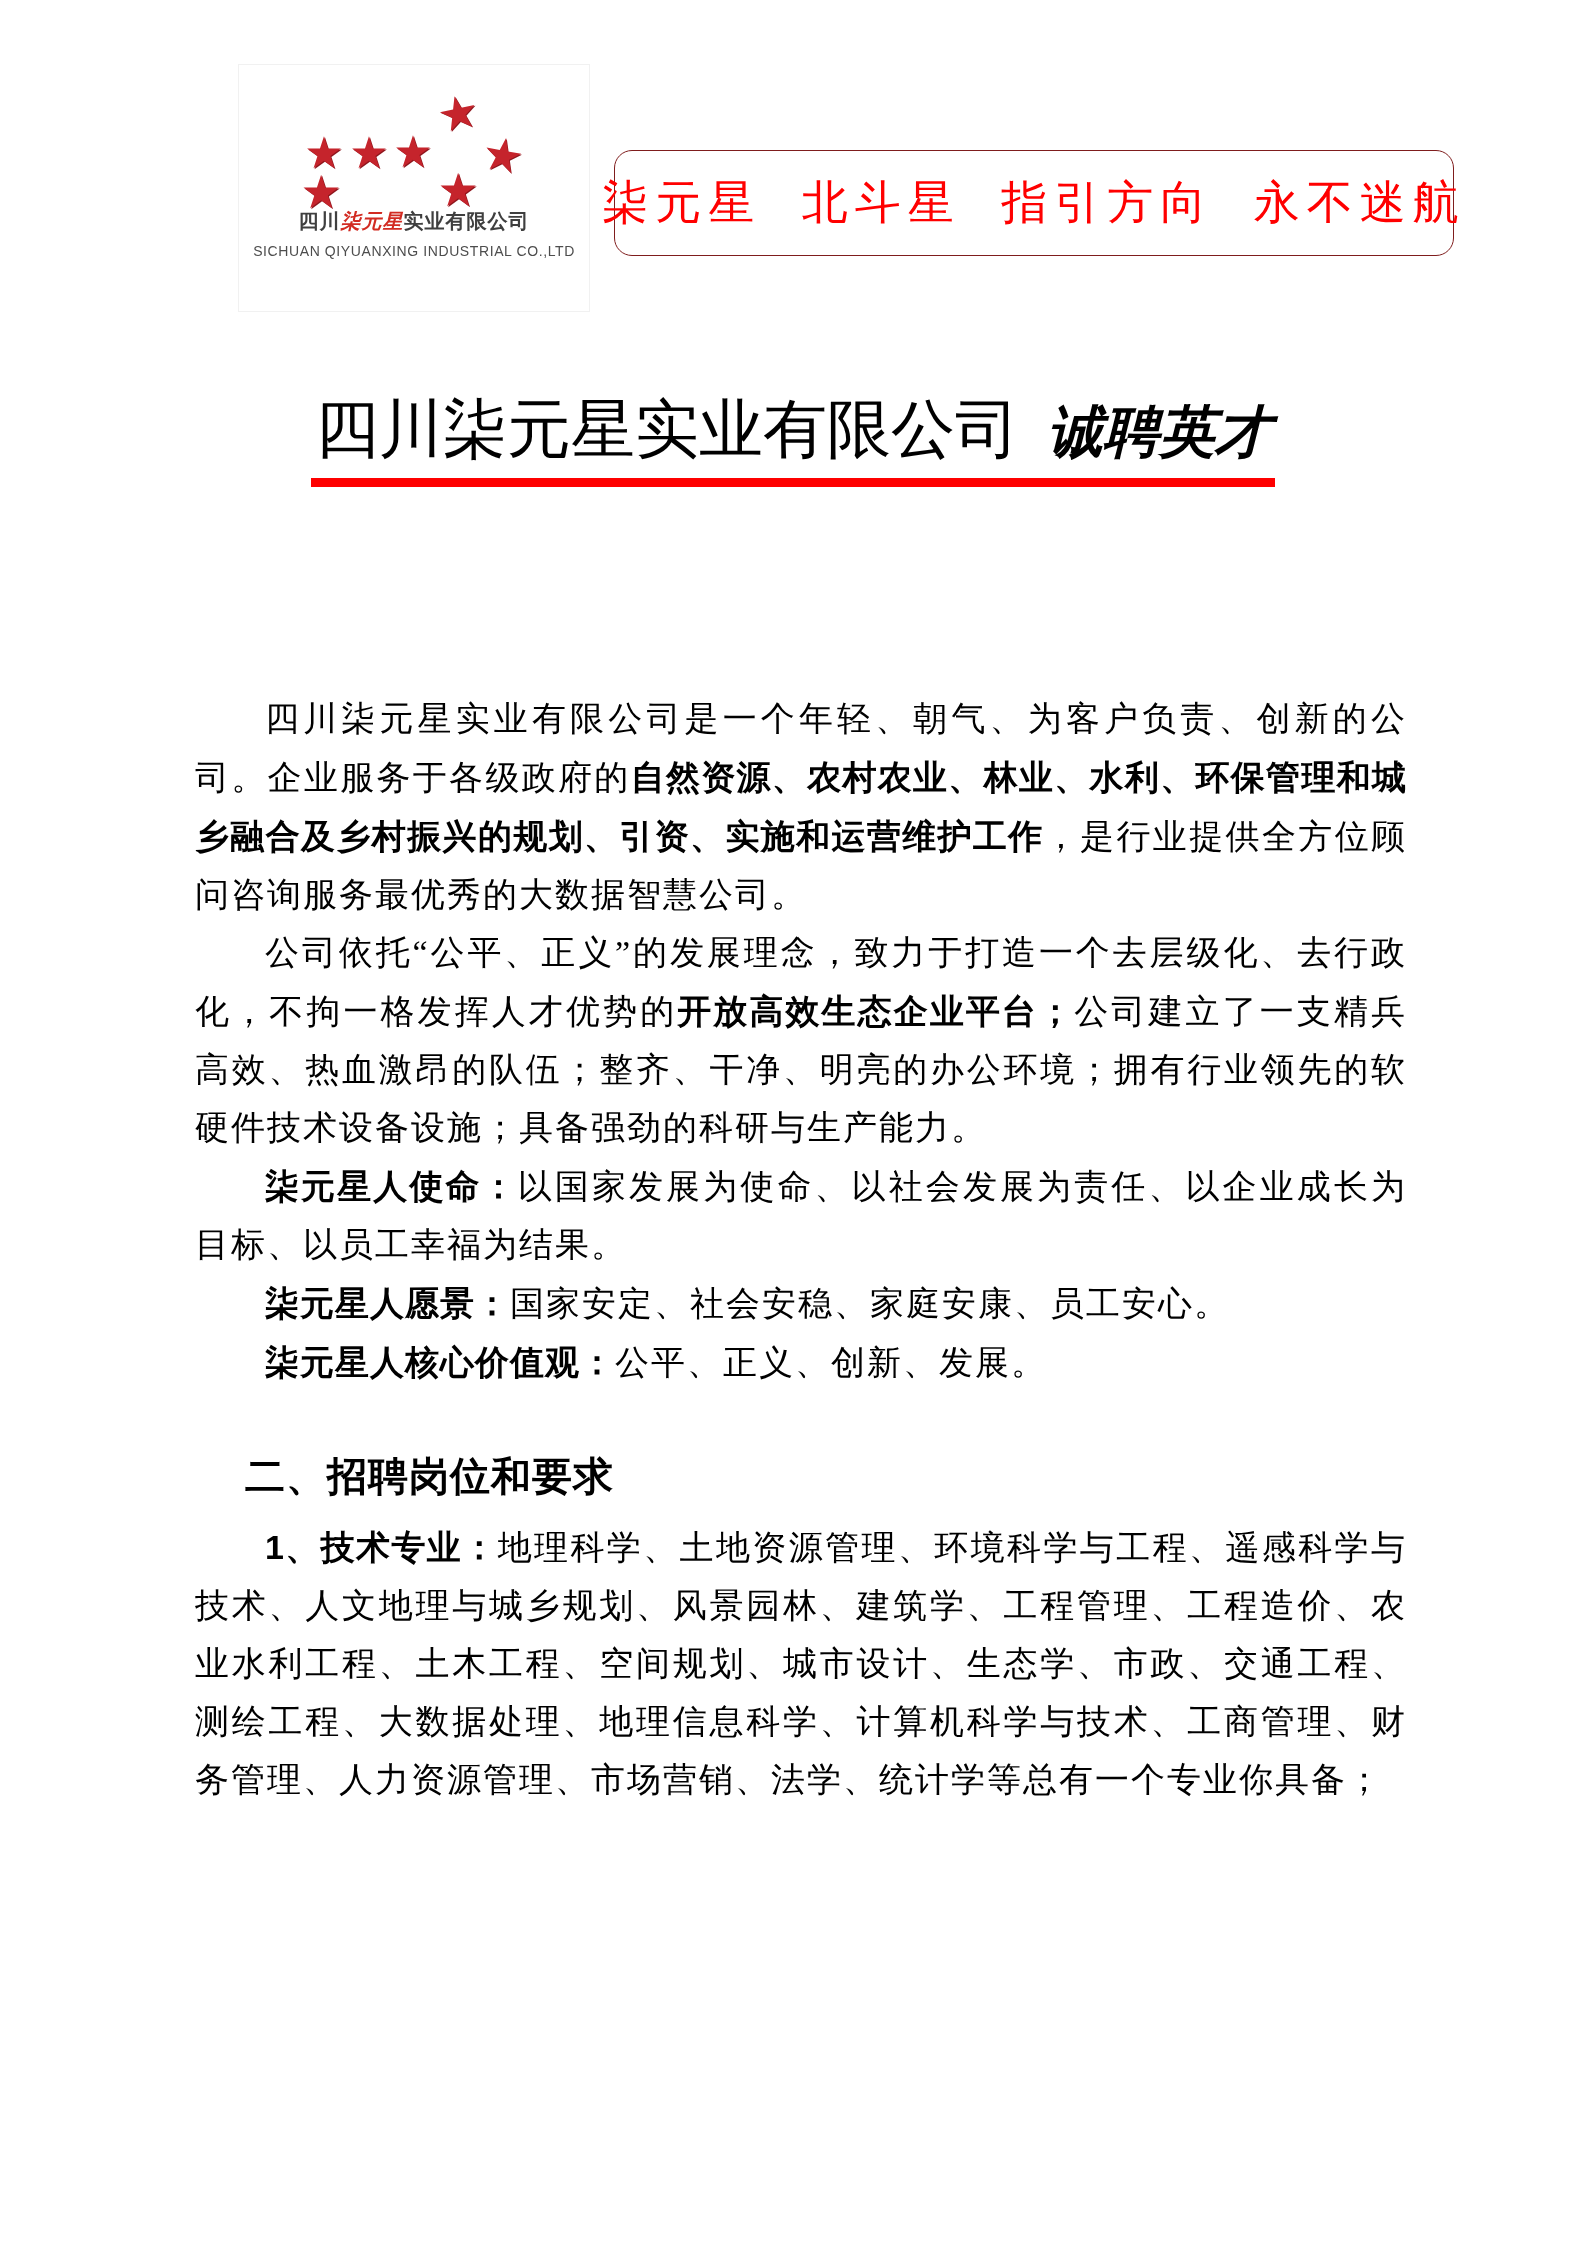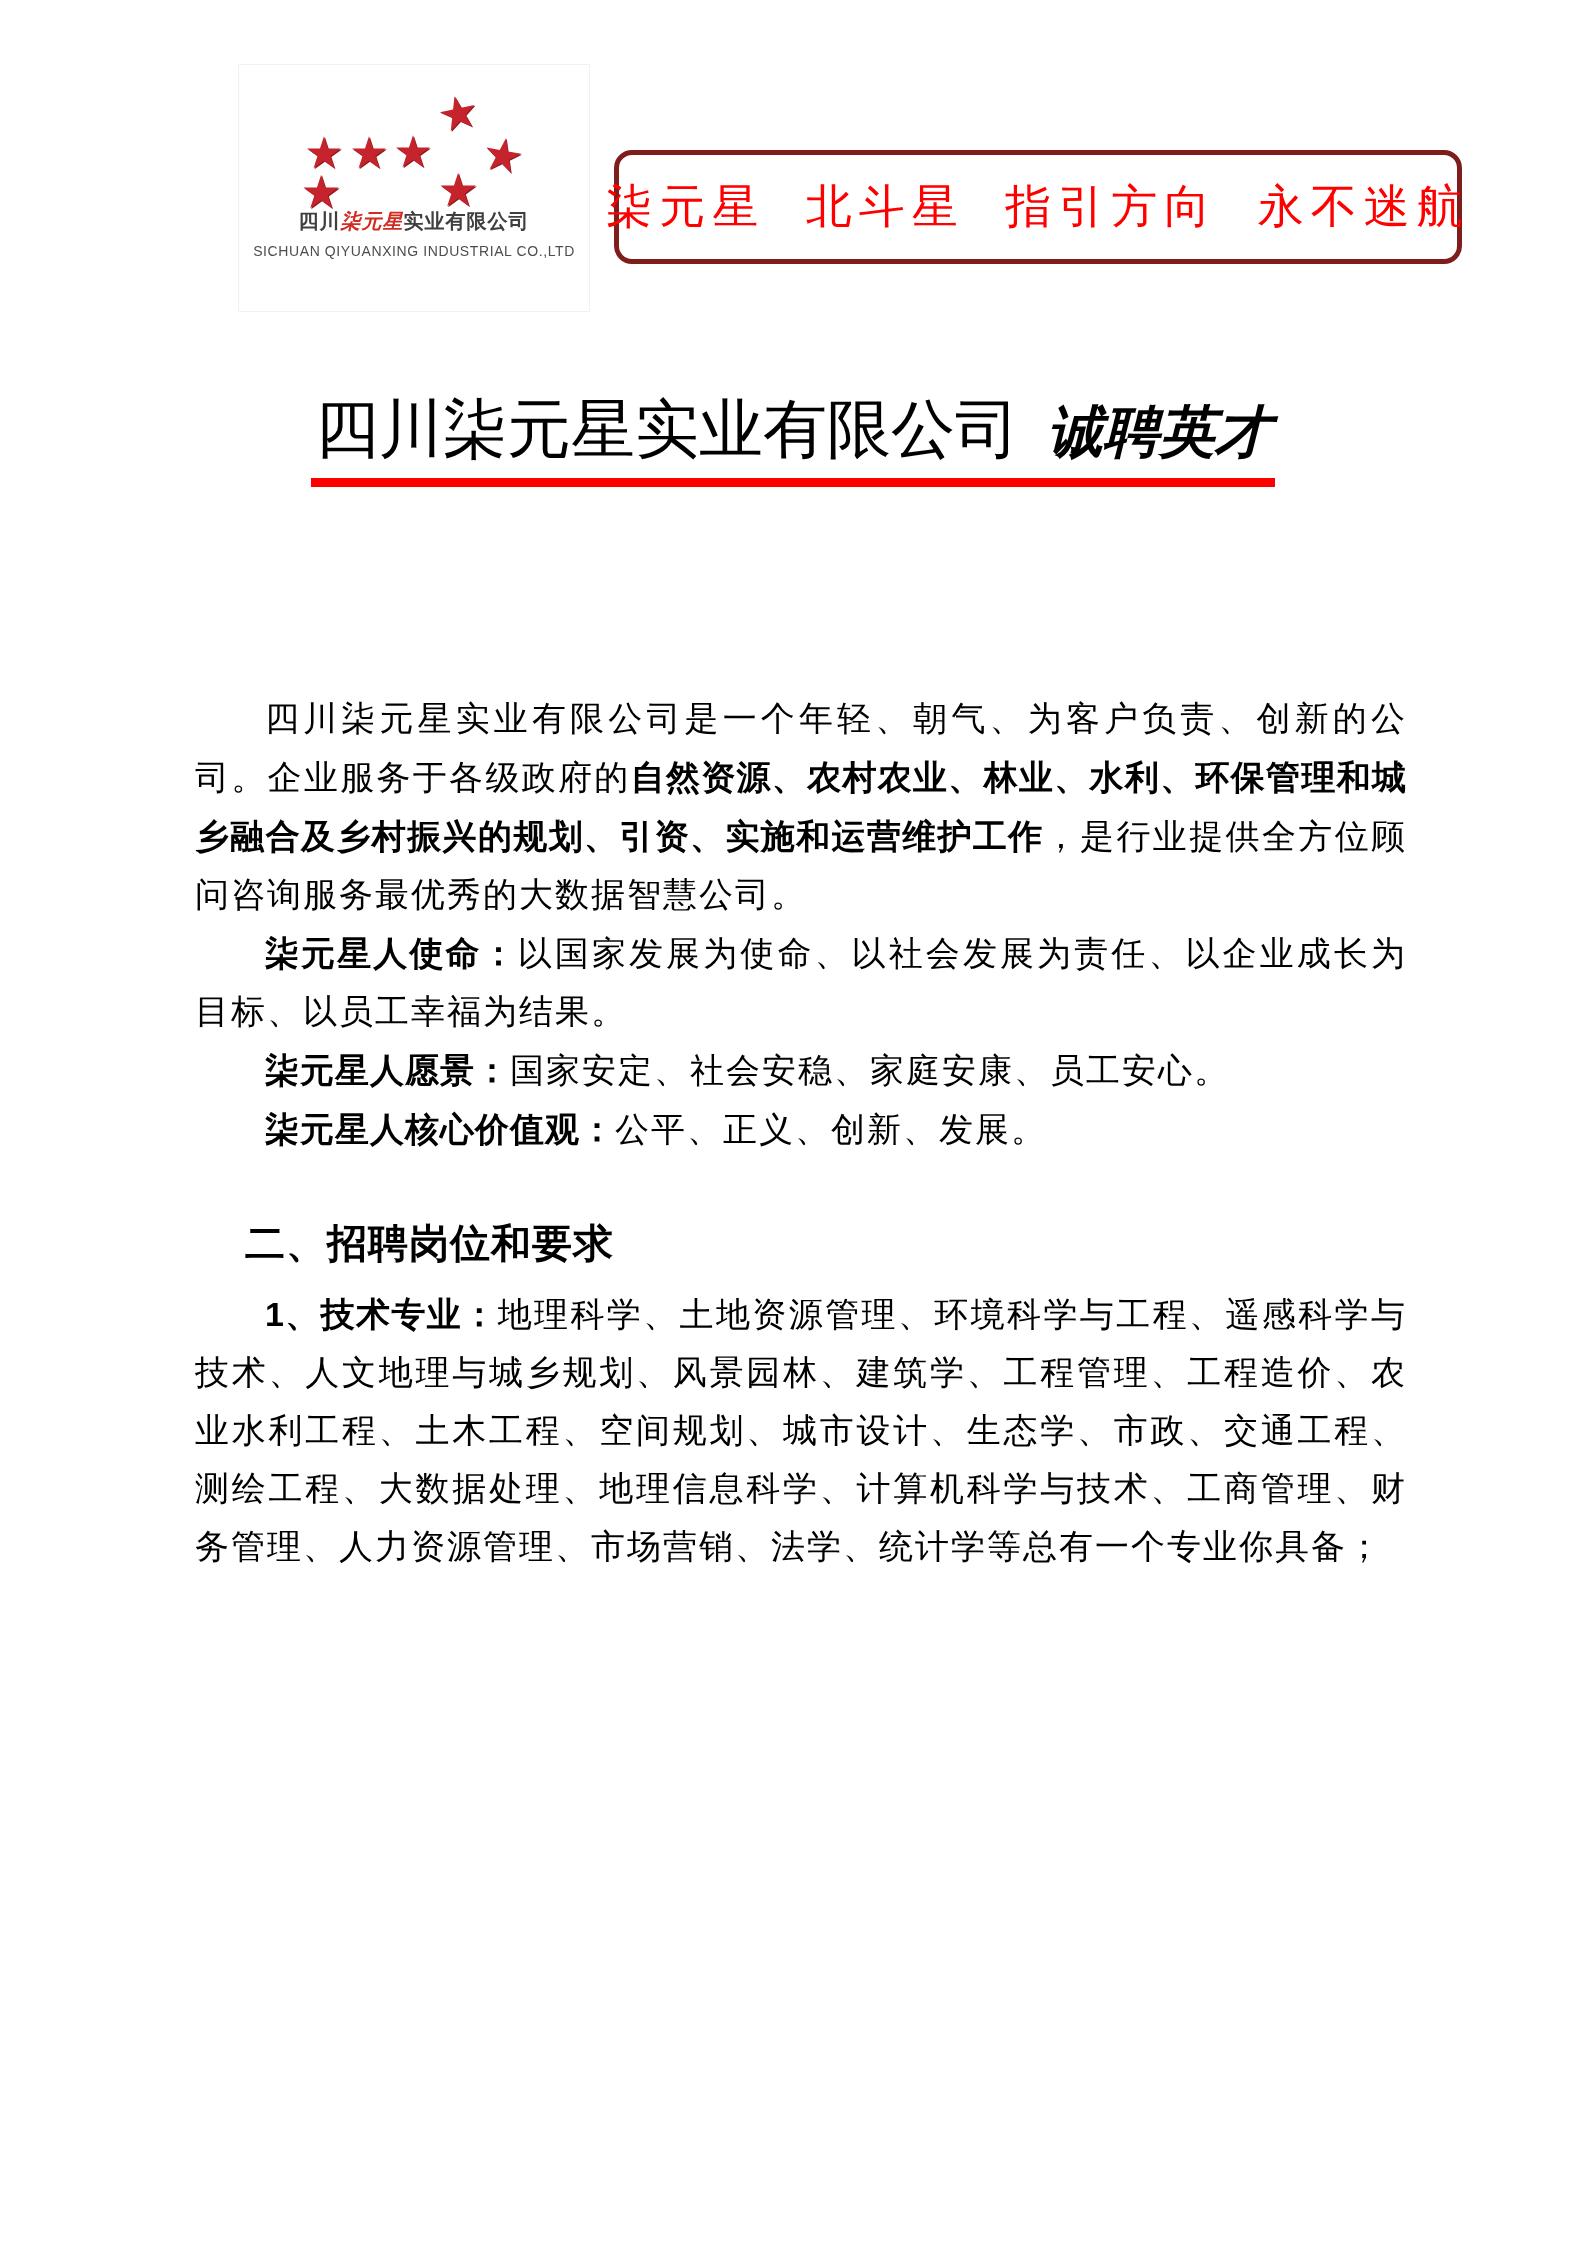--- a/index.html
+++ b/index.html
@@ -41,21 +41,21 @@
     position:absolute;left:0;right:0;top:178px;
     display:flex;align-items:center;justify-content:center;gap:18px;
     font-size:14px;color:#4d4d4d;letter-spacing:.6px;
     font-family:"Liberation Sans", sans-serif;white-space:nowrap;
   }
   .logo-en .dash{width:36px;height:1px;background:#8a8a8a;}
 
   
   .banner{
     position:absolute;left:614px;top:150px;width:838px;height:104px;
-    border:5px solid #7f1d1d;border-radius:18px;background:#fff;
+    border:1px solid #7f1d1d;border-radius:18px;background:#fff;
     display:flex;align-items:center;justify-content:center;
   }
   .banner-text{
     color:#ff0000;font-size:46px;letter-spacing:7px;word-spacing:22px;
     font-family:"Liberation Serif", serif;white-space:nowrap;
   }
 
   
   .title{
     position:absolute;left:0;top:386px;width:100%;
@@ -134,20 +134,21 @@
       <span class="t-main">四川柒元星实业有限公司</span><span class="t-em">诚聘英才</span>
     </span>
   </h1>
 
 
   <div class="body">
 
 
     <p class="para"><span>四川柒元星实业有限公司是一个年轻、朝气、为客户负责、创新的公司。企业服务于各级政府的</span><span class="bold">自然资源、农村农业、林业、水利、环保管理和城乡融合及乡村振兴的规划、引资、实施和运营维护工作</span><span>，是行业提供全方位顾问咨询服务最优秀的大数据智慧公司。</span></p>
 
+    <p class="para"><span>公司依托“公平、正义”的发展理念，致力于打造一个去层级化、去行政化，不拘一格发挥人才优势的</span><span class="bold">开放高效生态企业平台；</span><span>公司建立了一支精兵高效、热血激昂的队伍；整齐、干净、明亮的办公环境；拥有行业领先的软硬件技术设备设施；具备强劲的科研与生产能力。</span></p>
 
     <p class="para"><span class="bold">柒元星人使命：</span><span>以国家发展为使命、以社会发展为责任、以企业成长为目标、以员工幸福为结果。</span></p>
 
     <p class="para"><span class="bold">柒元星人愿景：</span><span>国家安定、社会安稳、家庭安康、员工安心。</span></p>
 
     <p class="para"><span class="bold">柒元星人核心价值观：</span><span>公平、正义、创新、发展。</span></p>
 
     <h2 class="mt">二、招聘岗位和要求</h2>
 
 

